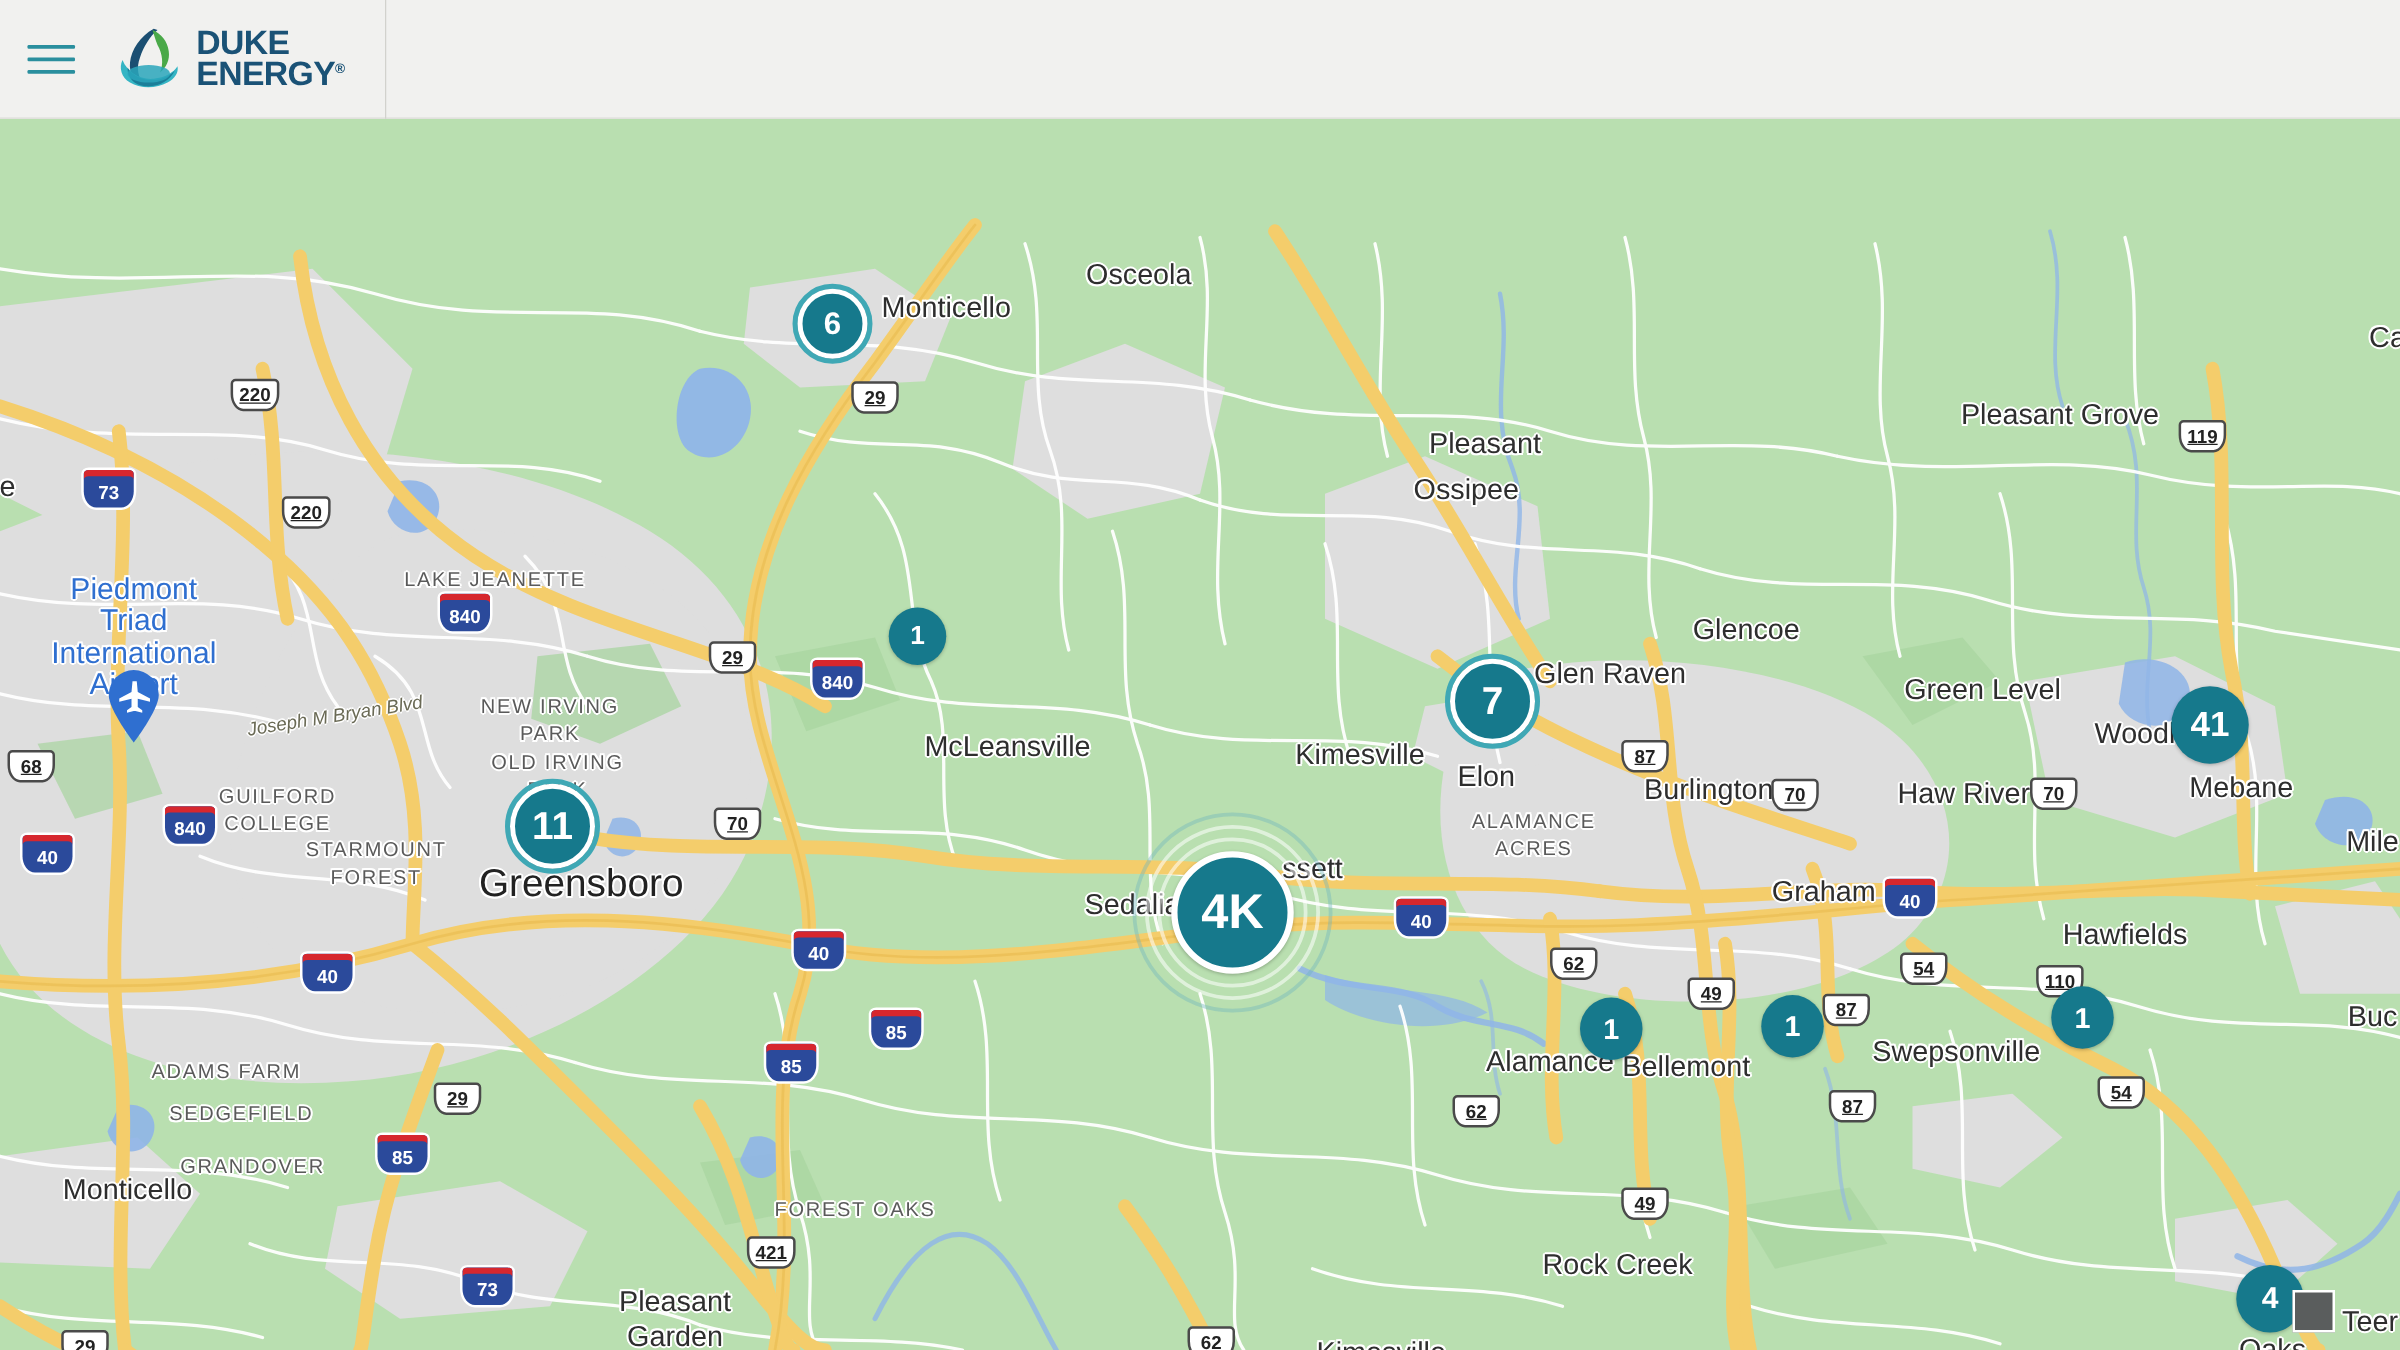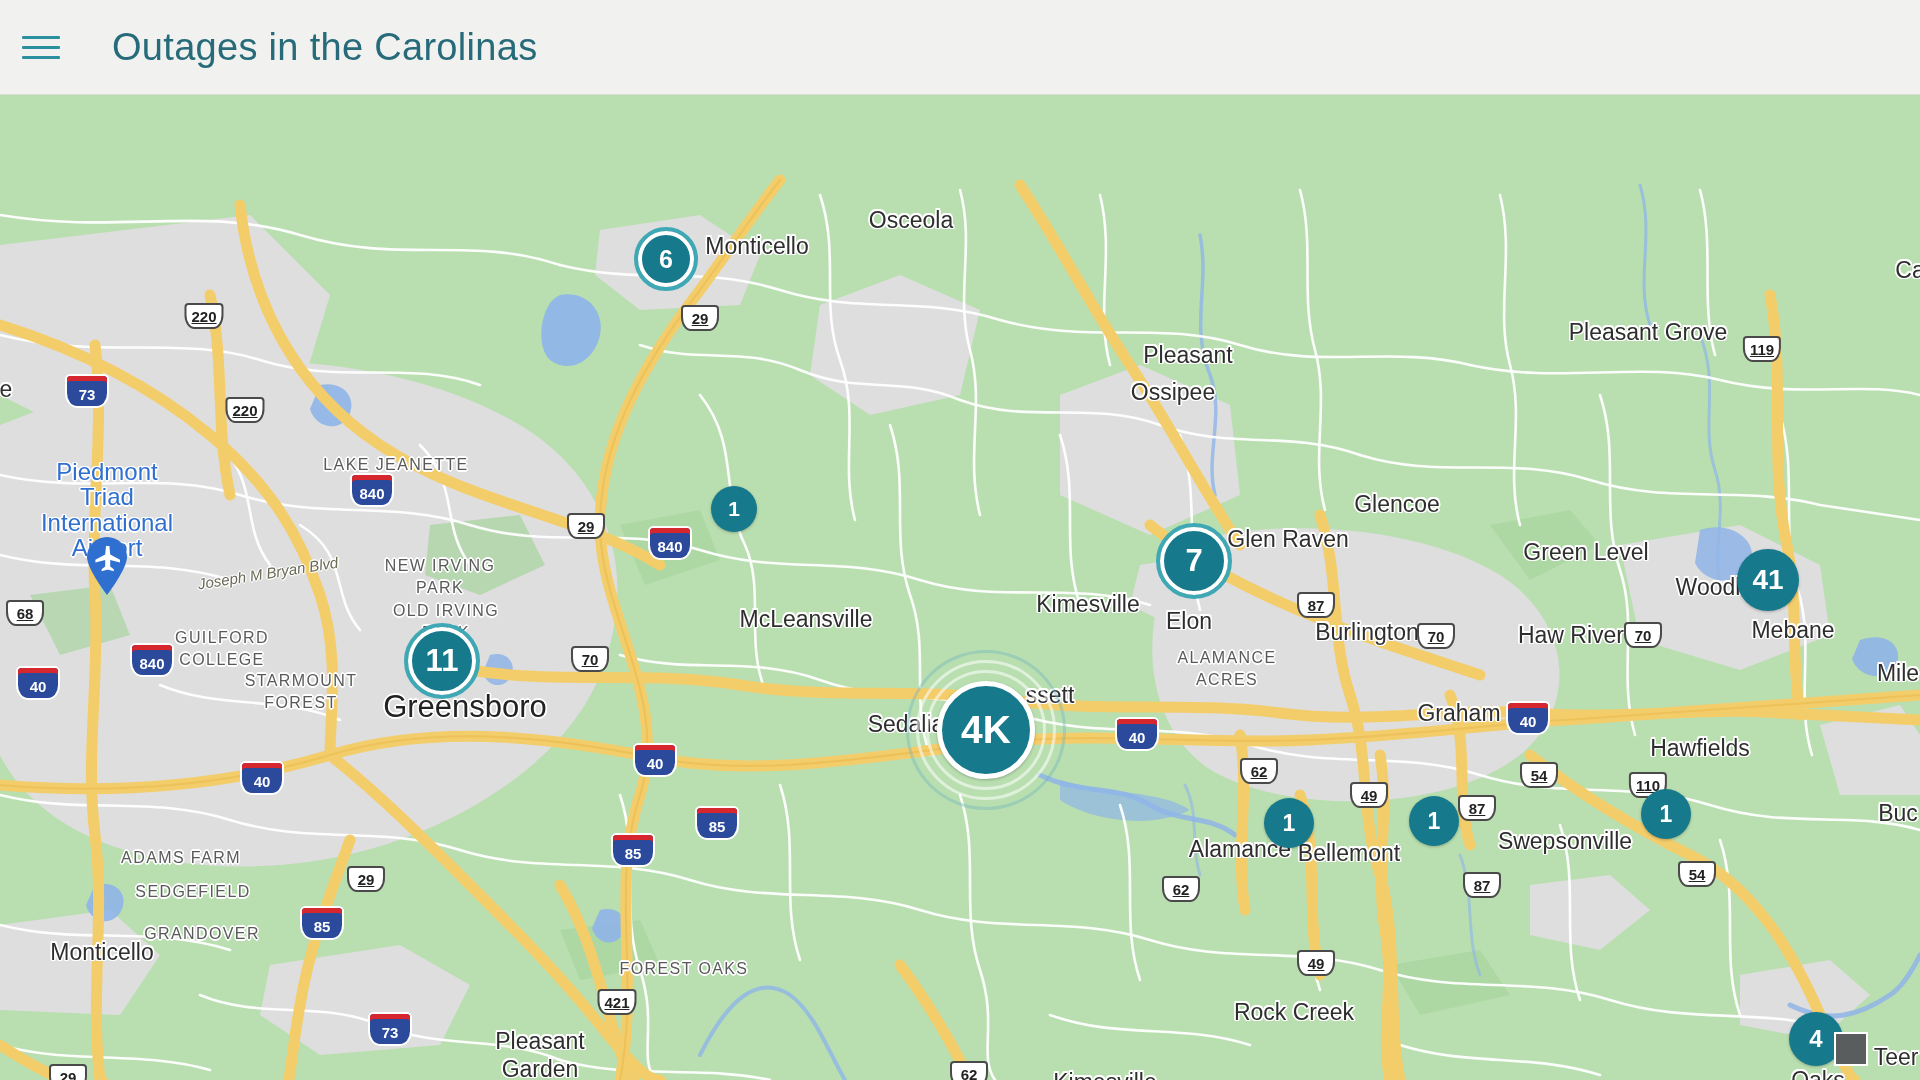--- a/index.html
+++ b/index.html
@@ -156,22 +156,34 @@
 <body>
 
 <div id="header">
 
   <div id="hamburger">
     <span></span>
     <span></span>
     <span></span>
   </div>
 
-
-  <div id="page-title">Outages in the Carolinas</div>
+  <div id="logo-wrap">
+    <svg id="logo-mark" viewBox="0 0 56 52">
+      <path d="M31 2 C20 8 13 19 12 29 C11 38 16 45 24 47 C18 41 17 33 20 25 C23 16 28 8 34 3 Z" fill="#1b4f72"></path>
+      <path d="M30 3 C37 6 42 12 43 20 C44 27 41 33 36 37 C39 30 38 22 34 15 C32 10 31 6 30 3 Z" fill="#4aa948"></path>
+      <path d="M6 27 C3 33 5 41 12 45 C20 50 33 50 42 45 C48 42 51 37 50 32 C47 37 40 41 31 42 C20 43 10 37 6 27 Z" fill="#35b5c4"></path>
+      <path d="M10 33 C14 40 23 44 33 43 C40 42 45 39 48 35 C44 44 34 49 24 48 C15 47 10 41 10 33 Z" fill="#1b7f99"></path>
+      <ellipse cx="27" cy="38" rx="17" ry="7" fill="#2aa6bb" opacity="0.85"></ellipse>
+    </svg>
+    <div id="logo-text">
+      <span class="l1">DUKE</span>
+      <span class="l2"><span>ENERGY</span><span class="reg">®</span></span>
+    </div>
+  </div>
+
 </div>
 
 <div id="map">
 
   <svg id="map-svg" width="1920" height="985" viewBox="0 0 1920 985">
     <defs>
       <style>
         .urb { fill:#dedede; }
         .wat { fill:#8fb5e8; }
         .grn { fill:#a8d4a0; }
@@ -335,21 +347,21 @@
       <div class="mlabel city" style="left: 1648px; top: 237px;">Pleasant Grove</div>
       <div class="mlabel city" style="left: 1397px; top: 409px;">Glencoe</div>
       <div class="mlabel city" style="left: 1586px; top: 457px;">Green Level</div>
       <div class="mlabel city" style="left: 1288px; top: 444px;">Glen Raven</div>
       <div class="mlabel city" style="left: 1708px; top: 492px;">Woodl</div>
       <div class="mlabel city" style="left: 1793px; top: 535px;">Mebane</div>
       <div class="mlabel city" style="left: 1571px; top: 540px;">Haw River</div>
       <div class="mlabel city" style="left: 1367px; top: 537px;">Burlington</div>
       <div class="mlabel city" style="left: 1189px; top: 526px;">Elon</div>
       <div class="mlabel city" style="left: 1088px; top: 509px;">Kimesville</div>
-      <div class="mlabel city" style="left: 806px; top: 502px; margin-top: 22px;">McLeansville</div>
+      <div class="mlabel city" style="left: 806px; top: 502px;">McLeansville</div>
       <div class="mlabel bigcity" style="left: 465px; top: 612px;">Greensboro</div>
       <div class="mlabel city" style="left: 906px; top: 629px;">Sedalia</div>
       <div class="mlabel city" style="left: 1050px; top: 600px;">ssett</div>
       <div class="mlabel city" style="left: 1459px; top: 618px;">Graham</div>
       <div class="mlabel city" style="left: 1700px; top: 653px;">Hawfields</div>
       <div class="mlabel city" style="left: 1240px; top: 754px;">Alamance</div>
       <div class="mlabel city" style="left: 1349px; top: 758px;">Bellemont</div>
       <div class="mlabel city" style="left: 1565px; top: 746px;">Swepsonville</div>
       <div class="mlabel city" style="left: 1294px; top: 917px;">Rock Creek</div>
       <div class="mlabel city" style="left: 1105px; top: 987px;">Kimesville</div>

